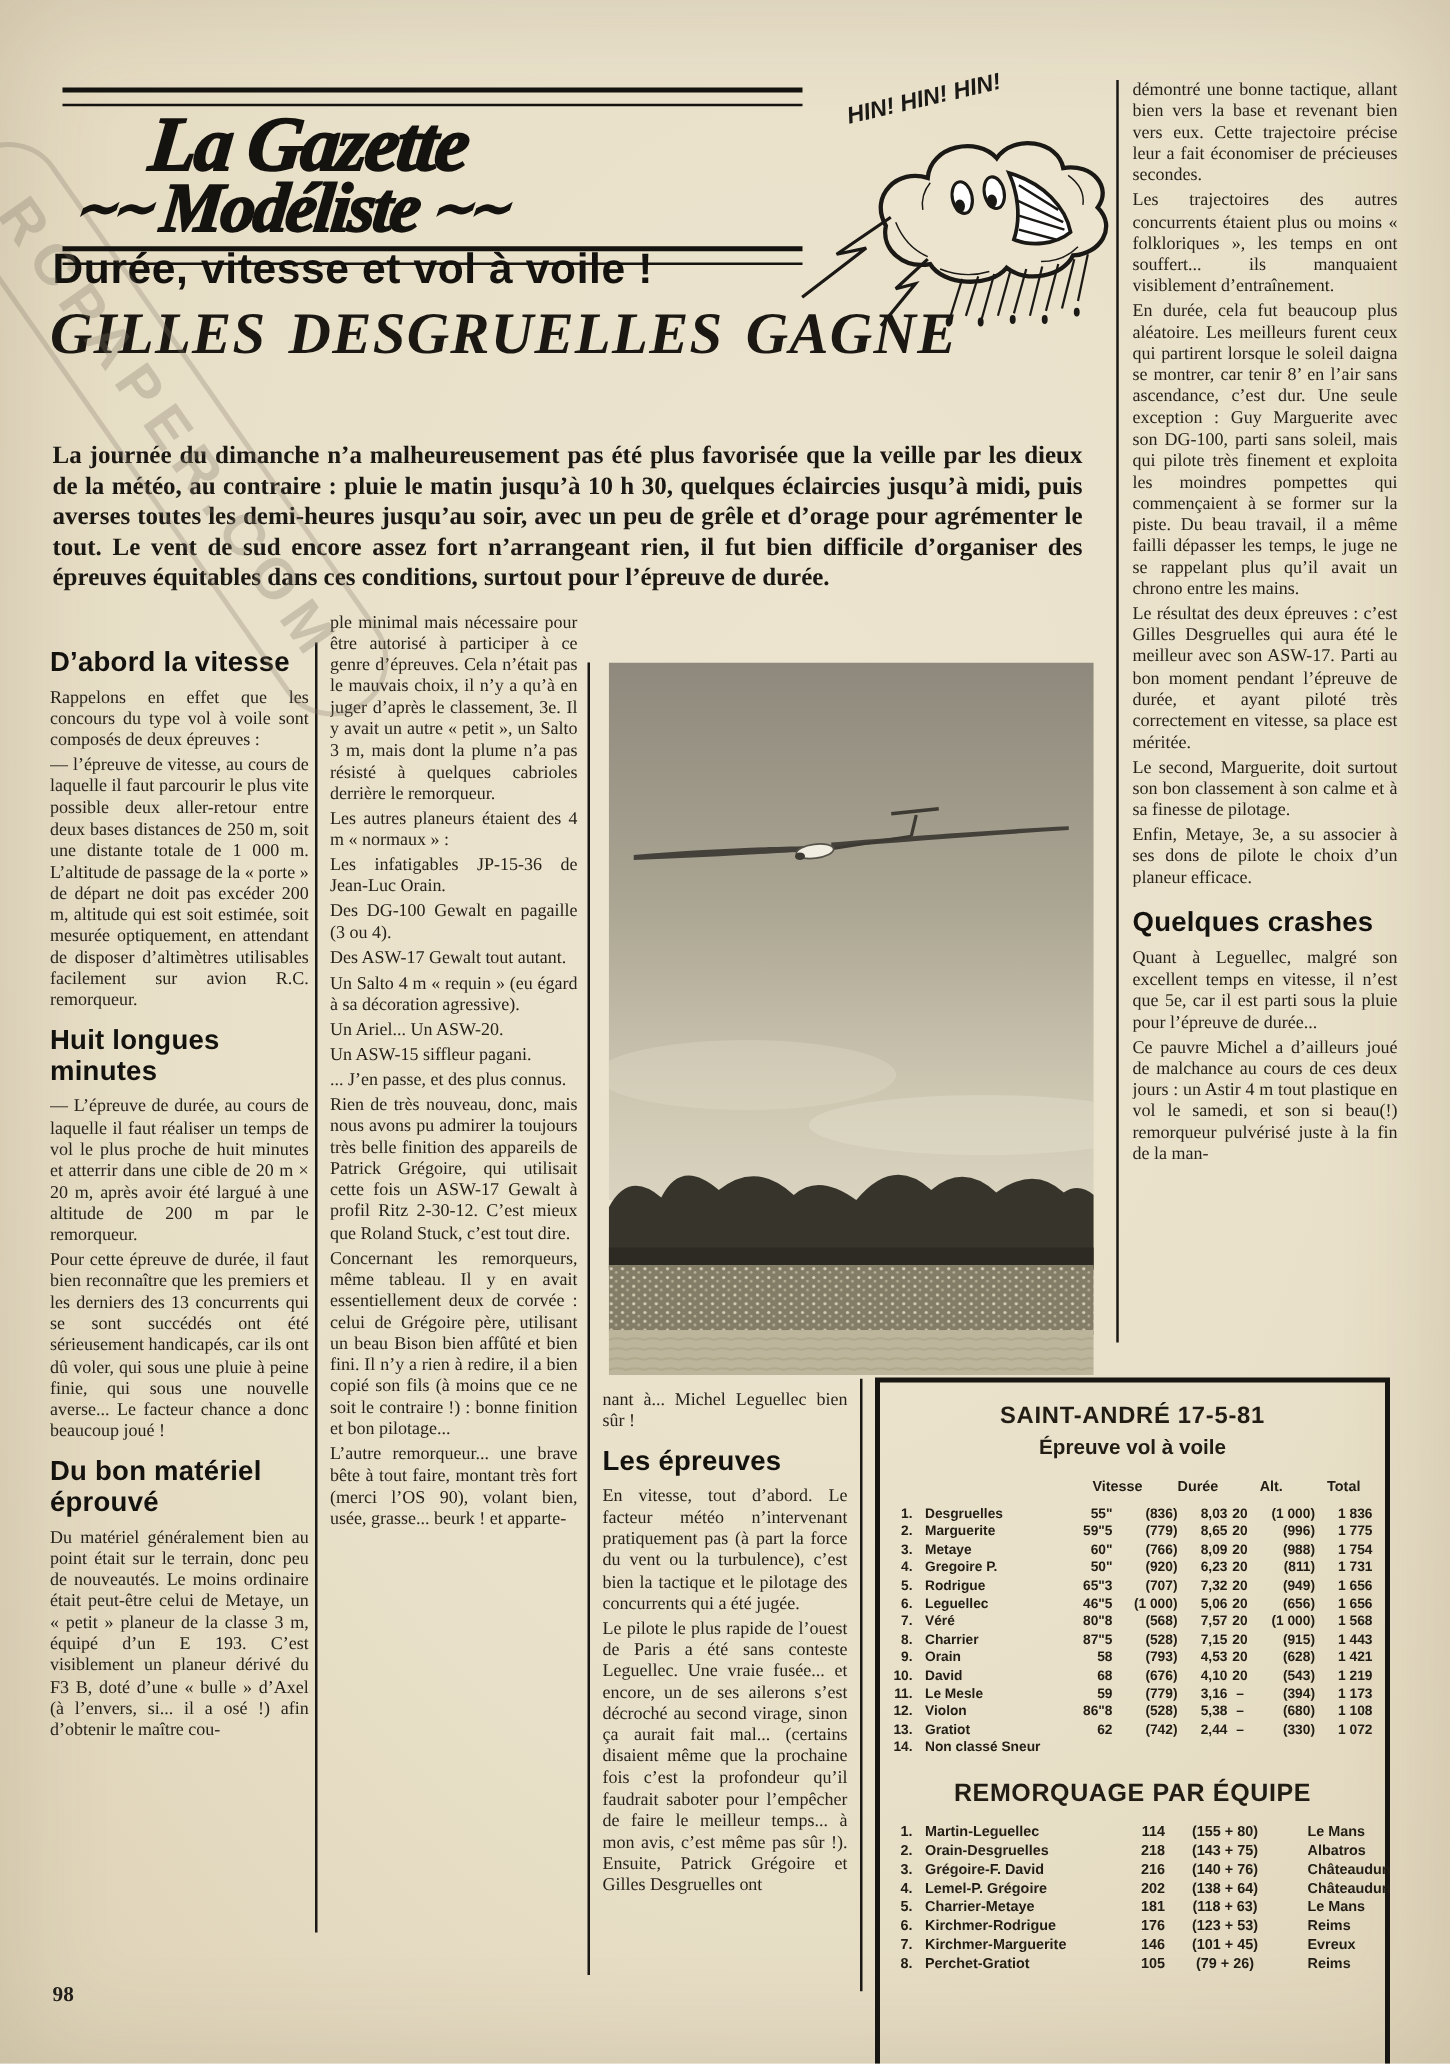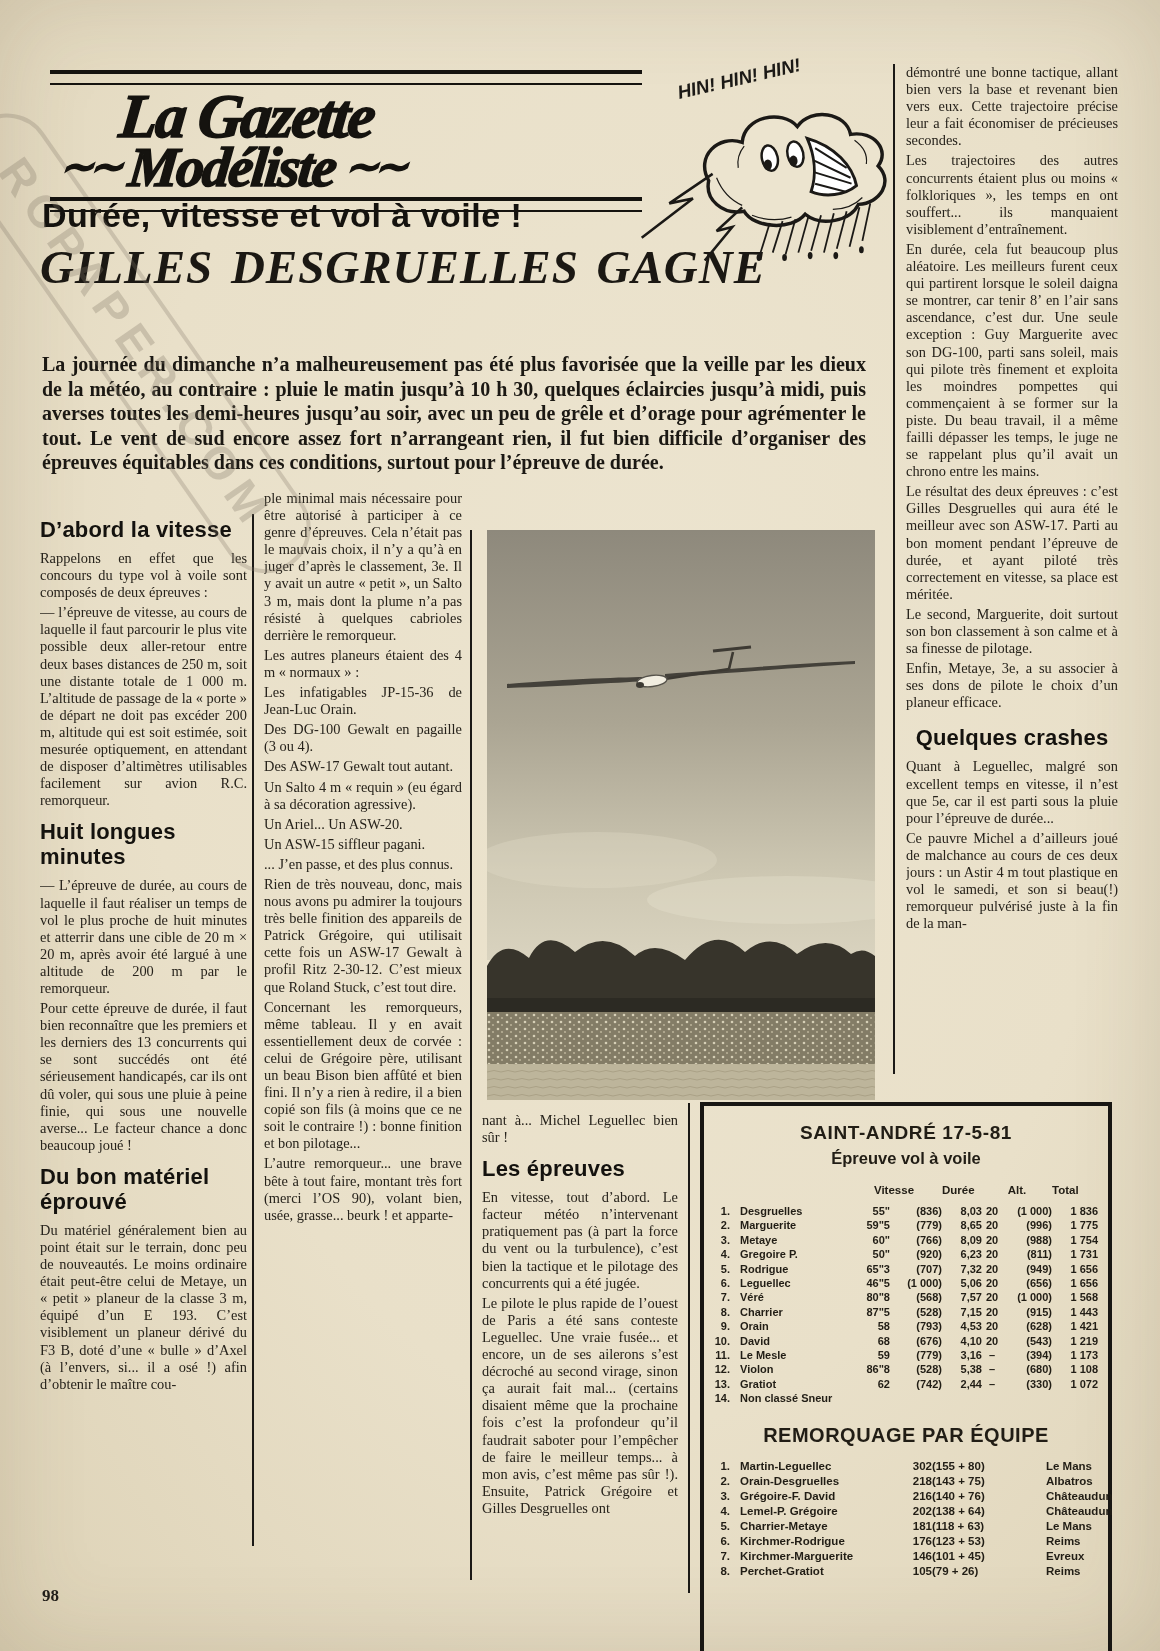--- a/index.html
+++ b/index.html
@@ -44,21 +44,21 @@
     position:absolute; left:42px; top:352px; margin:0; width:824px;
     font-weight:bold; font-size:20px; line-height:24.6px; text-align:justify; color:#1b1813;
   }
   
   .col{position:absolute; font-size:14.4px; line-height:17.1px; text-align:justify; overflow:hidden; color:#26221b;}
   .col p{margin:0 0 3px 0;}
   .col h3{
     font-family:"Liberation Sans", sans-serif; font-weight:bold; font-size:22px; line-height:25px;
     margin:10px 0 8px; text-align:left; color:#14120e; letter-spacing:.2px;
   }
-  .col4 h3{margin-top:14px;text-align:center;}
+  .col4 h3{margin-top:14px;}
   .col1{left:40px;  top:507px;  width:207px; height:1042px;}
   .col2{left:264px; top:490px;  width:198px; height:1078px;}
   .col3{left:482px; top:1112px; width:196px; height:472px;}
   .col4{left:906px; top:64px;   width:212px; height:1014px;}
   .vr{position:absolute; width:2px; background:#1b1916;}
   
   .photo{position:absolute; left:487px; top:530px; width:388px; height:570px; margin:0;}
   
   .results-box{
     position:absolute; left:700px; top:1102px; width:412px; height:568px; box-sizing:border-box;
@@ -68,35 +68,35 @@
   .rt-title{text-align:center; font-weight:bold; font-size:19px; letter-spacing:.6px; margin-top:8px;}
   .rt-subtitle{text-align:center; font-weight:bold; font-size:16.5px; margin:5px 0 16px;}
   .rt-hdr-grid,.rt-grid{
     display:grid; grid-template-columns:24px 112px 44px 52px 40px 20px 50px 46px;
     font-weight:bold; font-size:11px;
   }
   .rt-hdr-grid{margin-bottom:8px; font-size:11.5px;}
   .rt-hdr0{grid-column:3/5; text-align:center;}
   .rt-hdr1{grid-column:5/6; text-align:left;}
   .rt-hdr2{grid-column:6/8; text-align:center;}
-  .rt-hdr3{grid-column:8/9; text-align:left;}
+  .rt-hdr3{grid-column:8/9; text-align:center;}
   .rt-grid{line-height:14.4px;}
   .rc0{text-align:right; padding-right:4px;}
   .rc1{text-align:left; padding-left:6px; white-space:nowrap;}
   .rc2,.rc3,.rc4,.rc6,.rc7{text-align:right;}
   .rc5{text-align:center;}
   .team-title{text-align:center; font-weight:bold; font-size:20px; letter-spacing:.5px; margin:18px 0 12px;}
   .team-grid{
     display:grid; grid-template-columns:24px 150px 48px 96px 70px;
     font-weight:bold; font-size:11.5px; line-height:15px;
   }
   .tc0{text-align:right; padding-right:4px;}
   .tc1{padding-left:6px; white-space:nowrap;}
   .tc2{text-align:right;}
-  .tc3{}
+  .tc3{text-align:center;}
   .tc4{padding-left:18px; white-space:nowrap;}
   .pageno{position:absolute; left:42px; top:1586px; font-weight:bold; font-size:17px;}
 </style>
 </head>
 <body>
 
 <div class="page">
 
   <div class="watermark">RCPAPER.COM</div>
 
@@ -359,21 +359,21 @@
         <div class="rc rc3"></div>
         <div class="rc rc4"></div>
         <div class="rc rc5"></div>
         <div class="rc rc6"></div>
         <div class="rc rc7"></div>
       </div>
     <div class="team-title">REMORQUAGE PAR ÉQUIPE</div>
     <div class="team-grid">
         <div class="tc tc0">1.</div>
         <div class="tc tc1">Martin-Leguellec</div>
-        <div class="tc tc2">302</div>
+        <div class="tc tc2">114</div>
         <div class="tc tc3">(155 + 80)</div>
         <div class="tc tc4">Le Mans</div>
         <div class="tc tc0">2.</div>
         <div class="tc tc1">Orain-Desgruelles</div>
         <div class="tc tc2">218</div>
         <div class="tc tc3">(143 + 75)</div>
         <div class="tc tc4">Albatros</div>
         <div class="tc tc0">3.</div>
         <div class="tc tc1">Grégoire-F. David</div>
         <div class="tc tc2">216</div>

